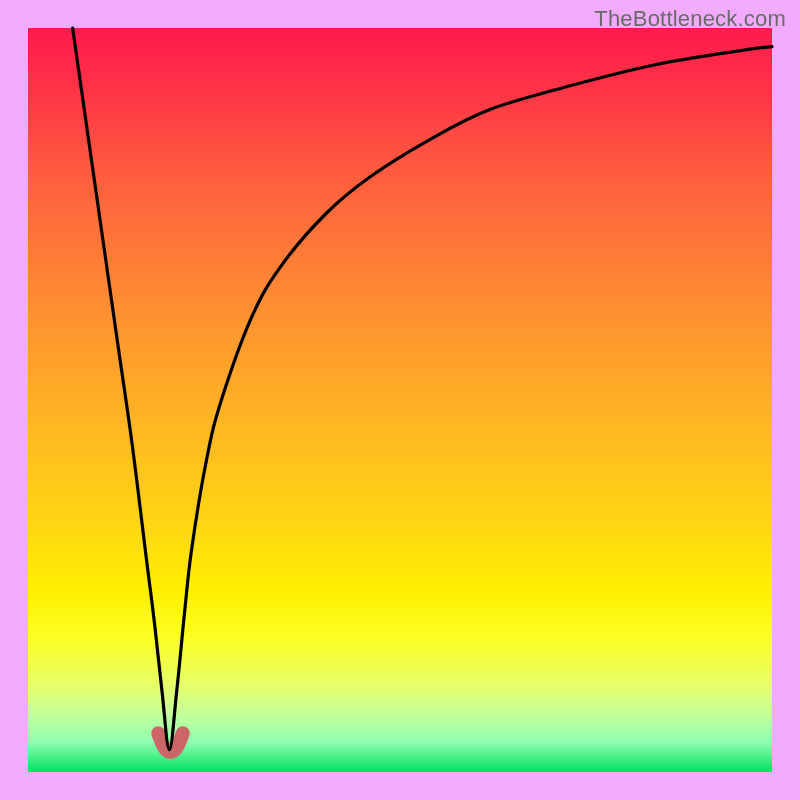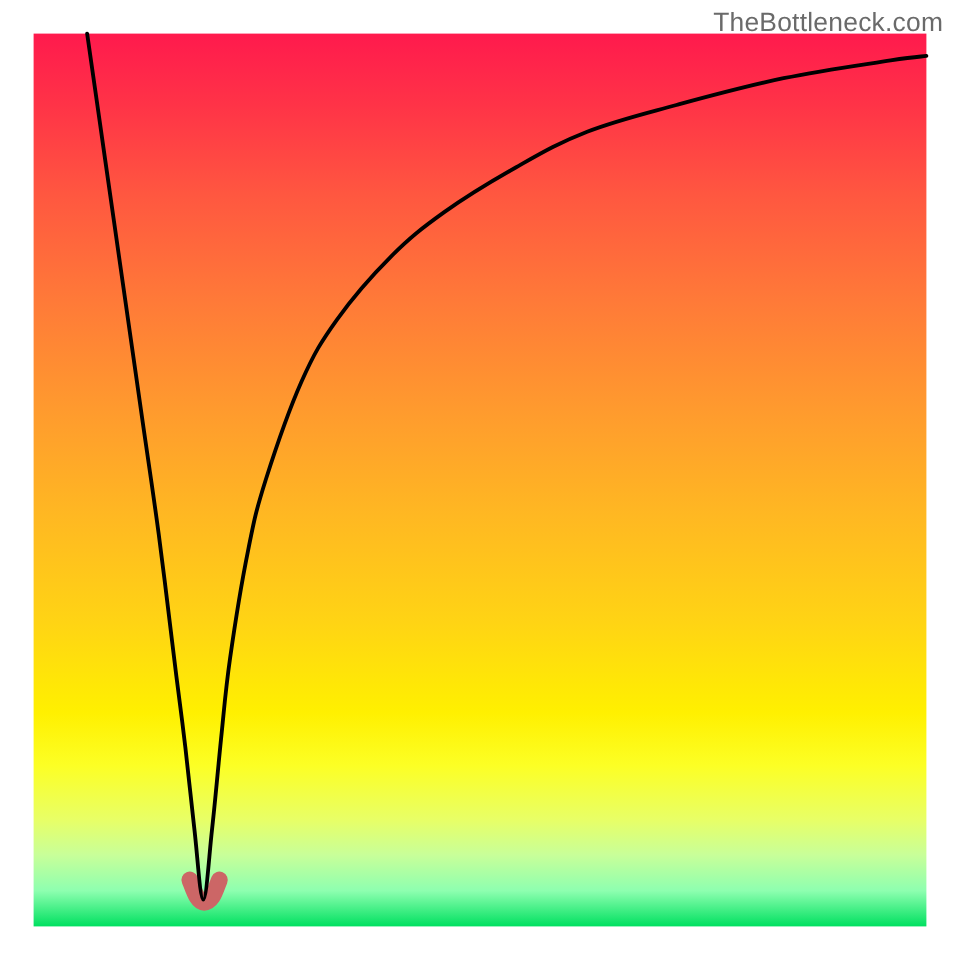--- a/index.html
+++ b/index.html
@@ -10,21 +10,21 @@
     background: #000;
     overflow: hidden;
     font-family: Arial, Helvetica, sans-serif;
   }
   .frame {
     position: absolute;
     left: 0;
     top: 0;
     width: 800px;
     height: 800px;
-    background: #ffffff;
+    background: #f0abfc;
   }
   .plot {
     position: absolute;
     left: 28px;
     top: 28px;
     width: 744px;
     height: 744px;
     background: linear-gradient(to bottom,
       #ff1a4d 0%,
       #ff3347 8%,

